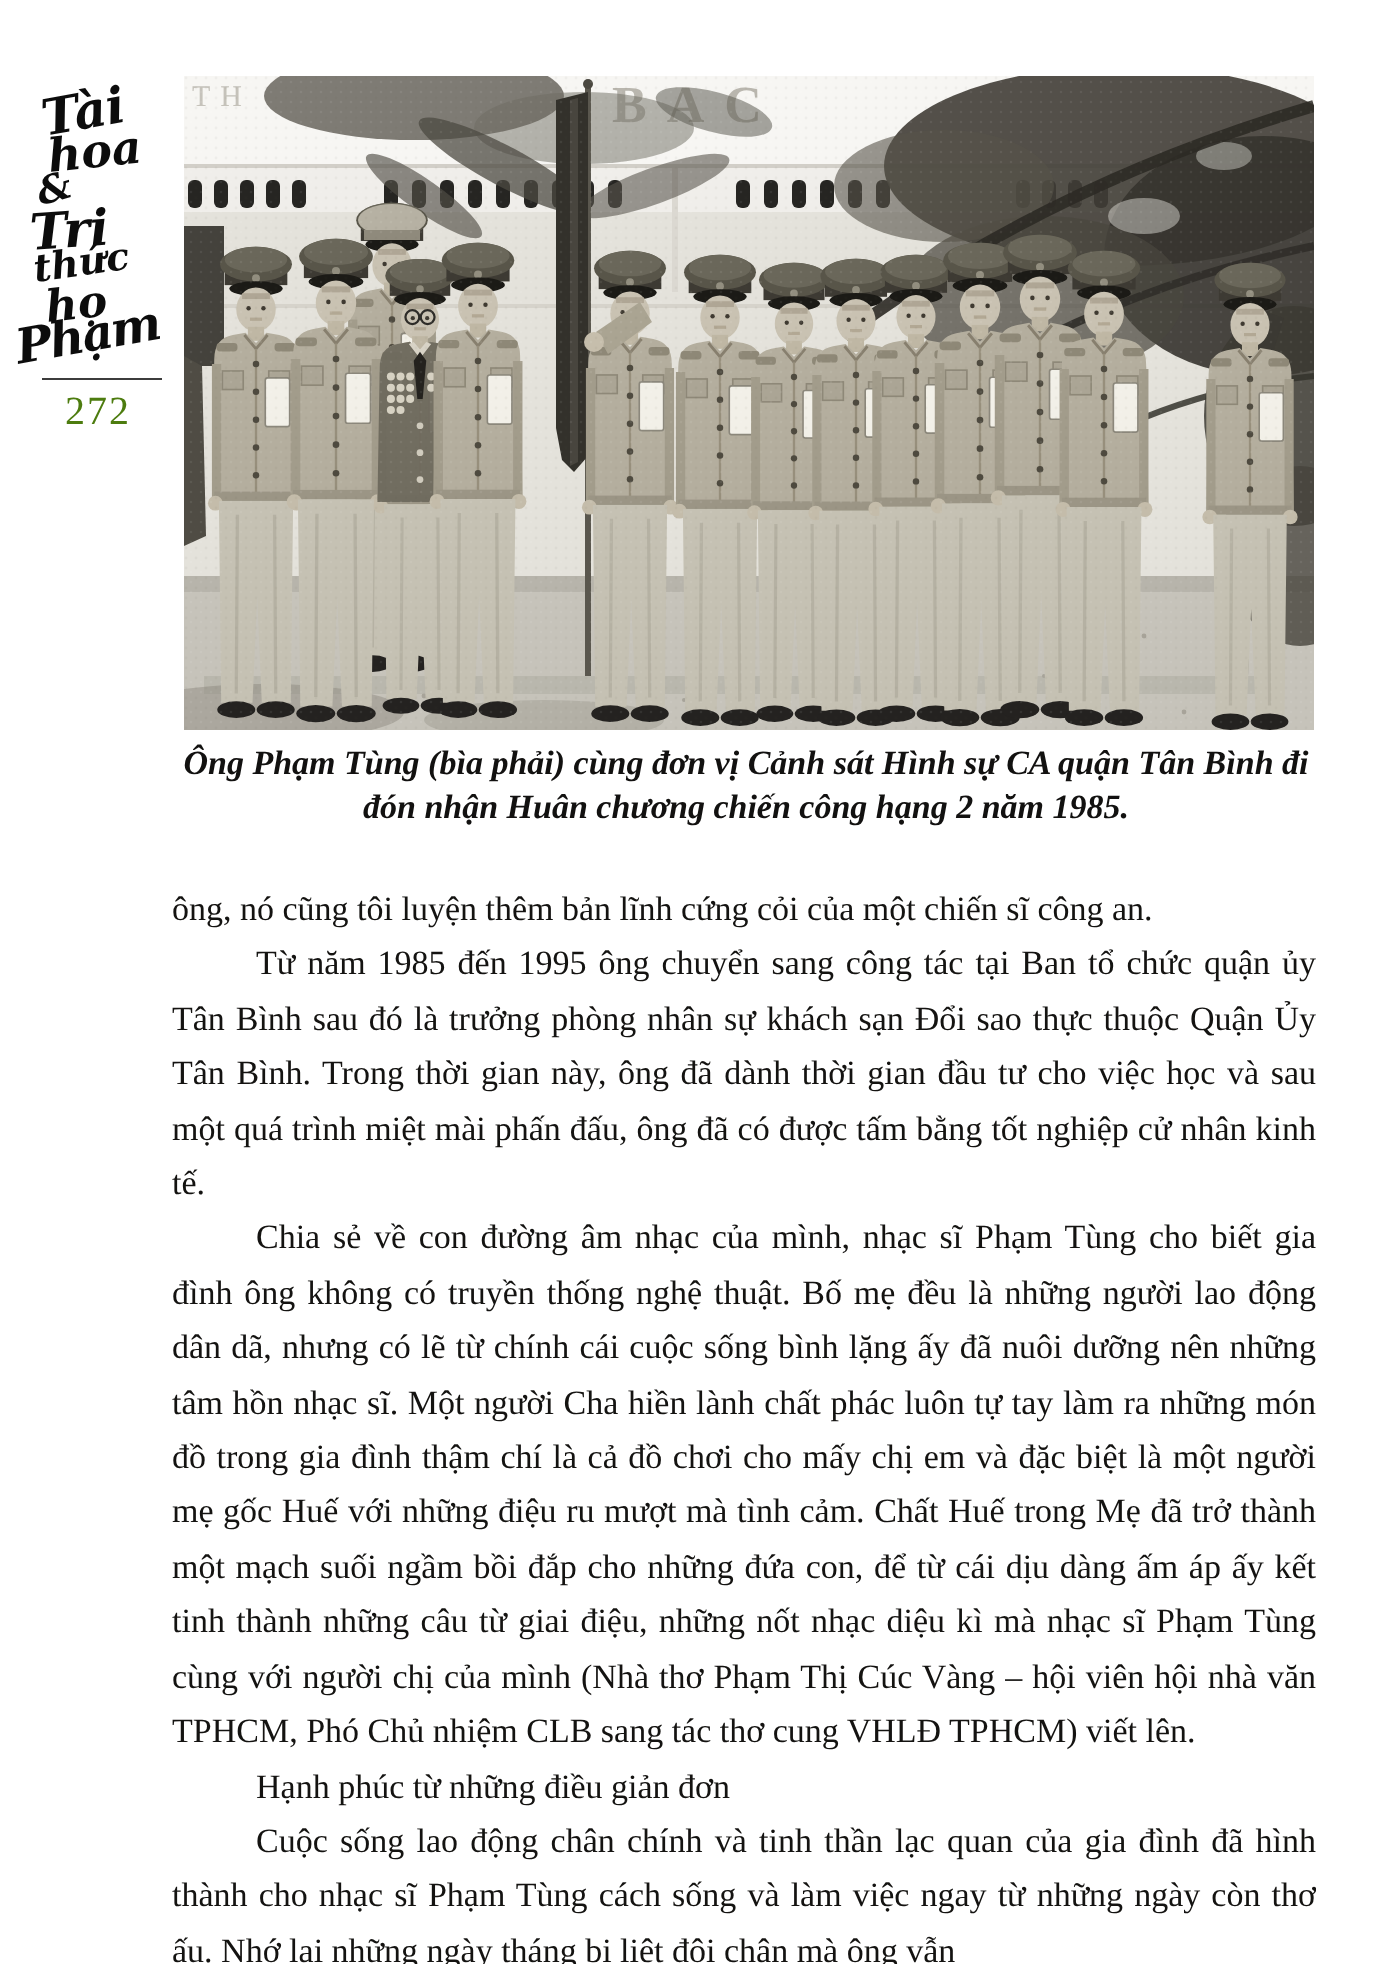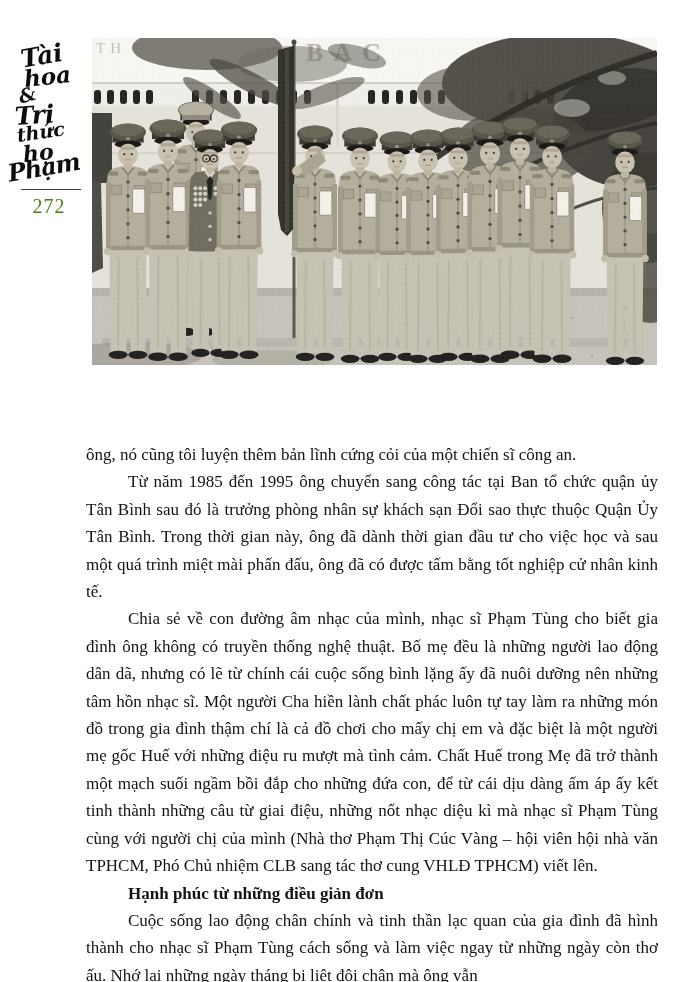--- a/index.html
+++ b/index.html
@@ -33,21 +33,21 @@
     text-align:center;font-weight:bold;font-style:italic;
     font-size:17px;line-height:21.5px;color:#121110;
   }
   
   .body-text{
     position:absolute;left:86px;top:441px;width:572px;height:558px;overflow:hidden;
     font-size:17px;line-height:27.4px;color:#141311;text-align:justify;
   }
   .body-text p{margin:0;text-indent:42px;}
   .body-text p.no-indent{text-indent:0;}
-  .body-text p.heading{font-weight:bold;}
+  .body-text p.heading{font-weight:normal;}
 </style>
 </head>
 <body>
 
 <div class="page">
 
   <aside>
     <div class="callig">
       <span>Tài</span>
       <span>hoa</span>
@@ -252,20 +252,21 @@
       <use href="#officer" transform="translate(366,90) scale(1.15)"></use>
       <use href="#officer" transform="translate(398,84) scale(1.19)"></use>
       <use href="#officer" transform="translate(428,80) scale(1.19)"></use>
       <use href="#officer" transform="translate(460,88) scale(1.17)"></use>
       <use href="#officer" transform="translate(533,94) scale(1.15)"></use>
     </g>
 
     <rect x="0" y="0" width="565" height="327" fill="url(#grain)"></rect>
   </svg>
 
+  <p class="caption">Ông Phạm Tùng (bìa phải) cùng đơn vị Cảnh sát Hình sự CA quận Tân Bình đi đón nhận Huân chương chiến công hạng 2 năm 1985.</p>
 
   <main class="body-text">
     <p class="no-indent">ông, nó cũng tôi luyện thêm bản lĩnh cứng cỏi của một chiến sĩ công an.</p>
     <p>Từ năm 1985 đến 1995 ông chuyển sang công tác tại Ban tổ chức quận ủy Tân Bình sau đó là trưởng phòng nhân sự khách sạn Đổi sao thực thuộc Quận Ủy Tân Bình. Trong thời gian này, ông đã dành thời gian đầu tư cho việc học và sau một quá trình miệt mài phấn đấu, ông đã có được tấm bằng tốt nghiệp cử nhân kinh tế.</p>
     <p>Chia sẻ về con đường âm nhạc của mình, nhạc sĩ Phạm Tùng cho biết gia đình ông không có truyền thống nghệ thuật. Bố mẹ đều là những người lao động dân dã, nhưng có lẽ từ chính cái cuộc sống bình lặng ấy đã nuôi dưỡng nên những tâm hồn nhạc sĩ. Một người Cha hiền lành chất phác luôn tự tay làm ra những món đồ trong gia đình thậm chí là cả đồ chơi cho mấy chị em và đặc biệt là một người mẹ gốc Huế với những điệu ru mượt mà tình cảm. Chất Huế trong Mẹ đã trở thành một mạch suối ngầm bồi đắp cho những đứa con, để từ cái dịu dàng ấm áp ấy kết tinh thành những câu từ giai điệu, những nốt nhạc diệu kì mà nhạc sĩ Phạm Tùng cùng với người chị của mình (Nhà thơ Phạm Thị Cúc Vàng – hội viên hội nhà văn TPHCM, Phó Chủ nhiệm CLB sang tác thơ cung VHLĐ TPHCM) viết lên.</p>
     <p class="heading">Hạnh phúc từ những điều giản đơn</p>
     <p>Cuộc sống lao động chân chính và tinh thần lạc quan của gia đình đã hình thành cho nhạc sĩ Phạm Tùng cách sống và làm việc ngay từ những ngày còn thơ ấu. Nhớ lại những ngày tháng bị liệt đôi chân mà ông vẫn</p>
   </main>
 
 </div>

